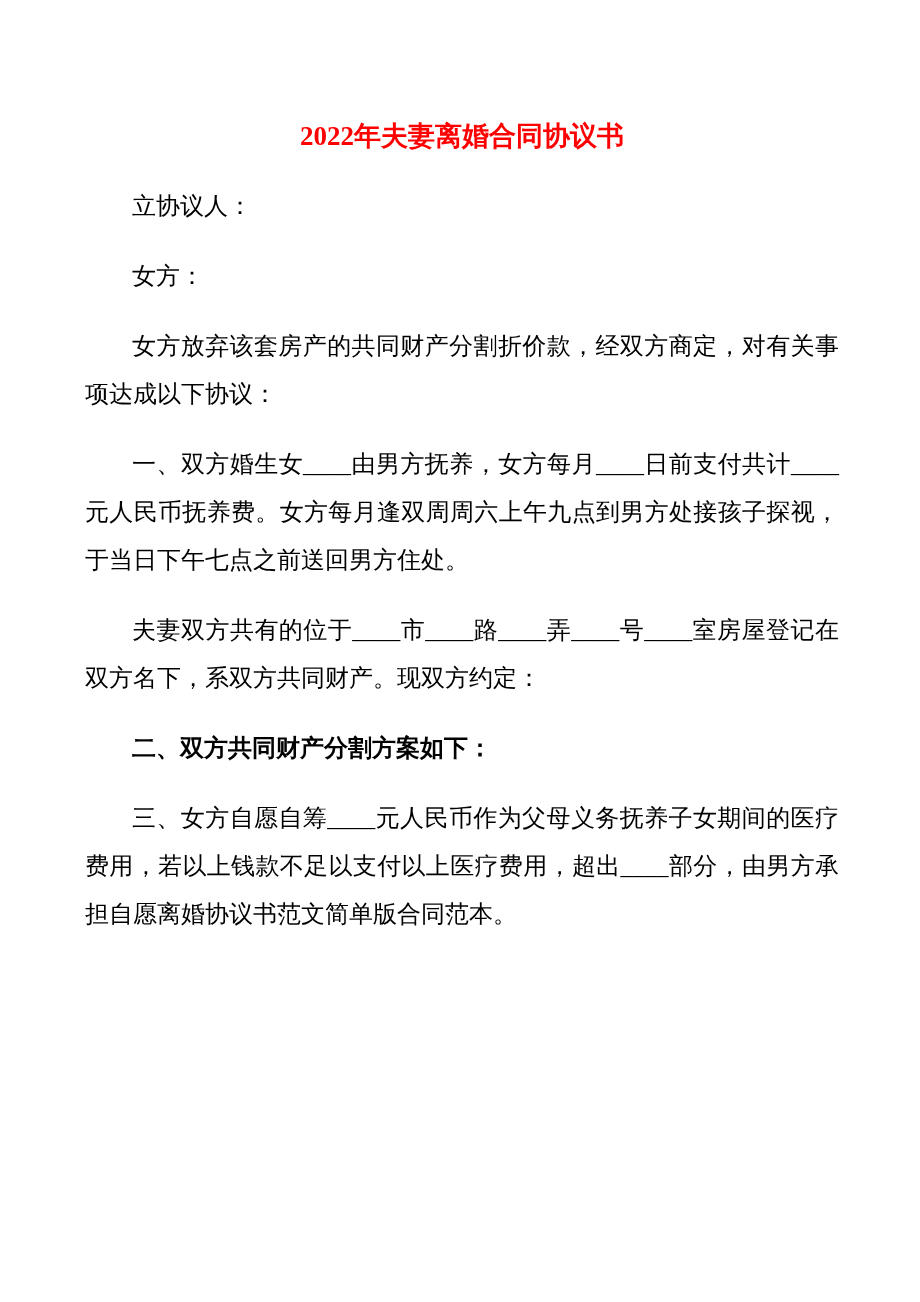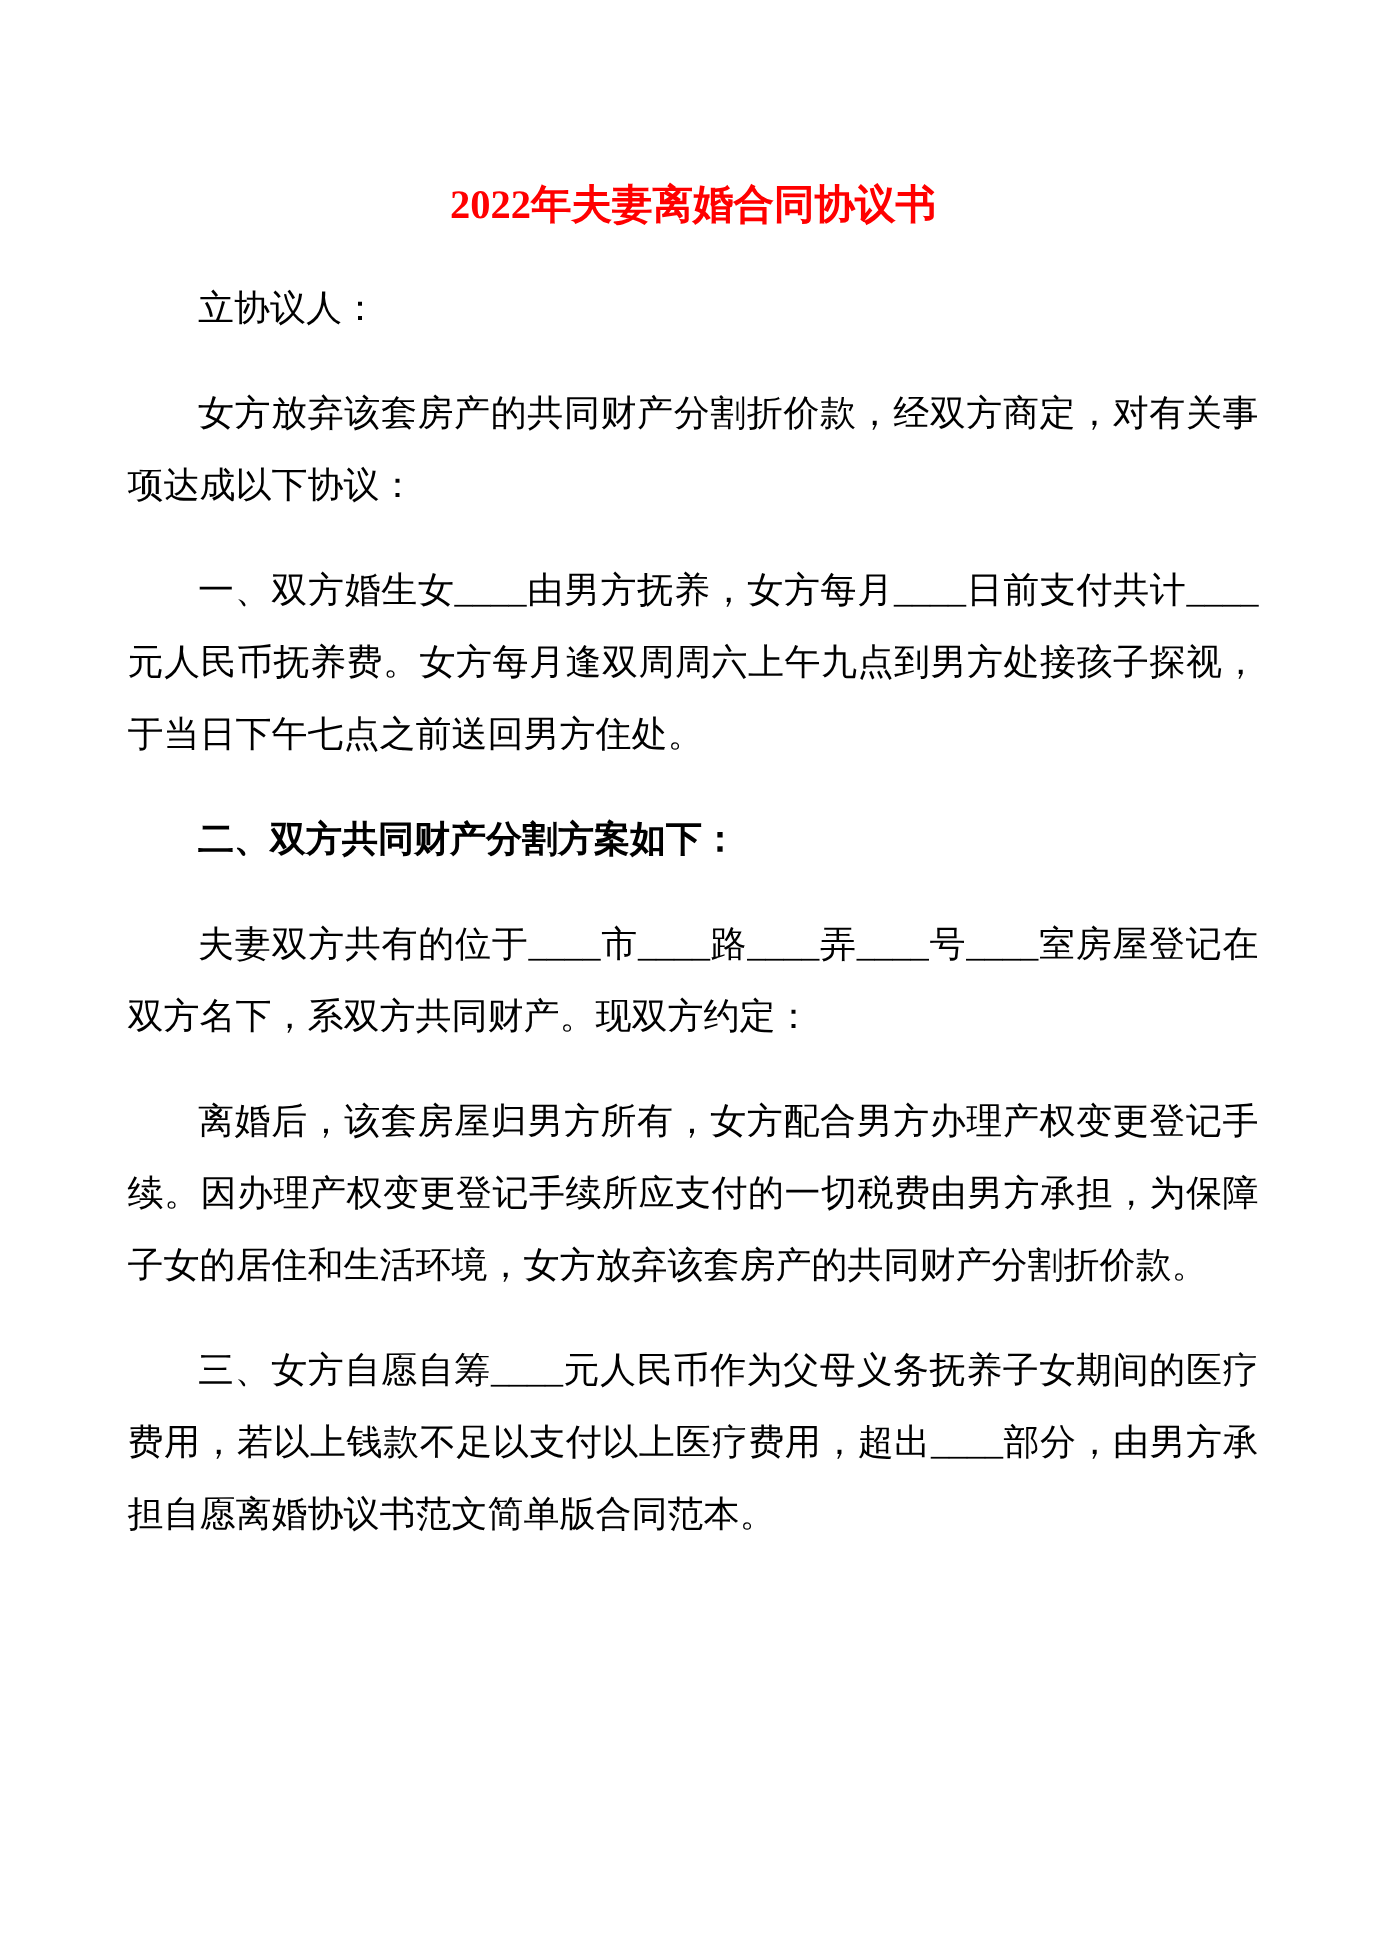--- a/index.html
+++ b/index.html
@@ -40,21 +40,21 @@
   }
 </style>
 </head>
 <body>
 
 <div class="page">
   <div class="content">
     <h1 class="doc-title" style="color: rgb(255, 0, 0);">2022年夫妻离婚合同协议书</h1>
     <div id="paragraphs">
         <p class="para">立协议人：</p>
+        <p class="para">女方：</p>
         <p class="para">女方放弃该套房产的共同财产分割折价款，经双方商定，对有关事项达成以下协议：</p>
         <p class="para">一、双方婚生女____由男方抚养，女方每月____日前支付共计____元人民币抚养费。女方每月逢双周周六上午九点到男方处接孩子探视，于当日下午七点之前送回男方住处。</p>
+        <p class="para">夫妻双方共有的位于____市____路____弄____号____室房屋登记在双方名下，系双方共同财产。现双方约定：</p>
         <p class="para bold">二、双方共同财产分割方案如下：</p>
-        <p class="para">夫妻双方共有的位于____市____路____弄____号____室房屋登记在双方名下，系双方共同财产。现双方约定：</p>
-        <p class="para">离婚后，该套房屋归男方所有，女方配合男方办理产权变更登记手续。因办理产权变更登记手续所应支付的一切税费由男方承担，为保障子女的居住和生活环境，女方放弃该套房产的共同财产分割折价款。</p>
         <p class="para">三、女方自愿自筹____元人民币作为父母义务抚养子女期间的医疗费用，若以上钱款不足以支付以上医疗费用，超出____部分，由男方承担自愿离婚协议书范文简单版合同范本。</p>
       </div>
   </div>
 </div>
 
 </body></html>

